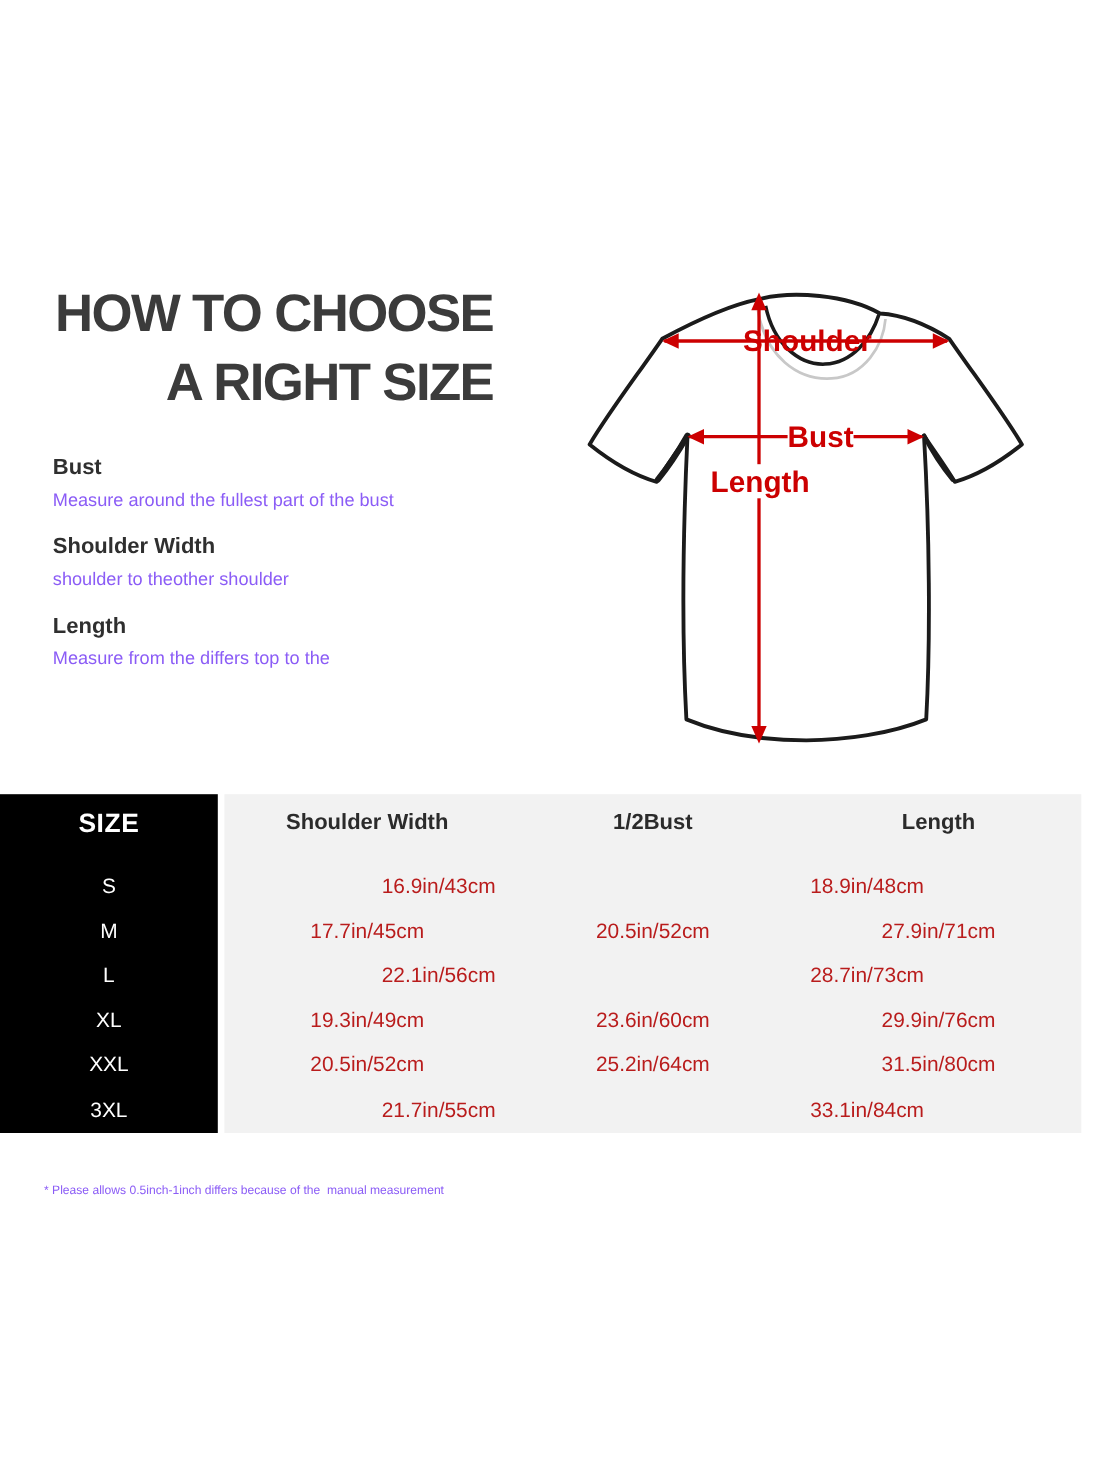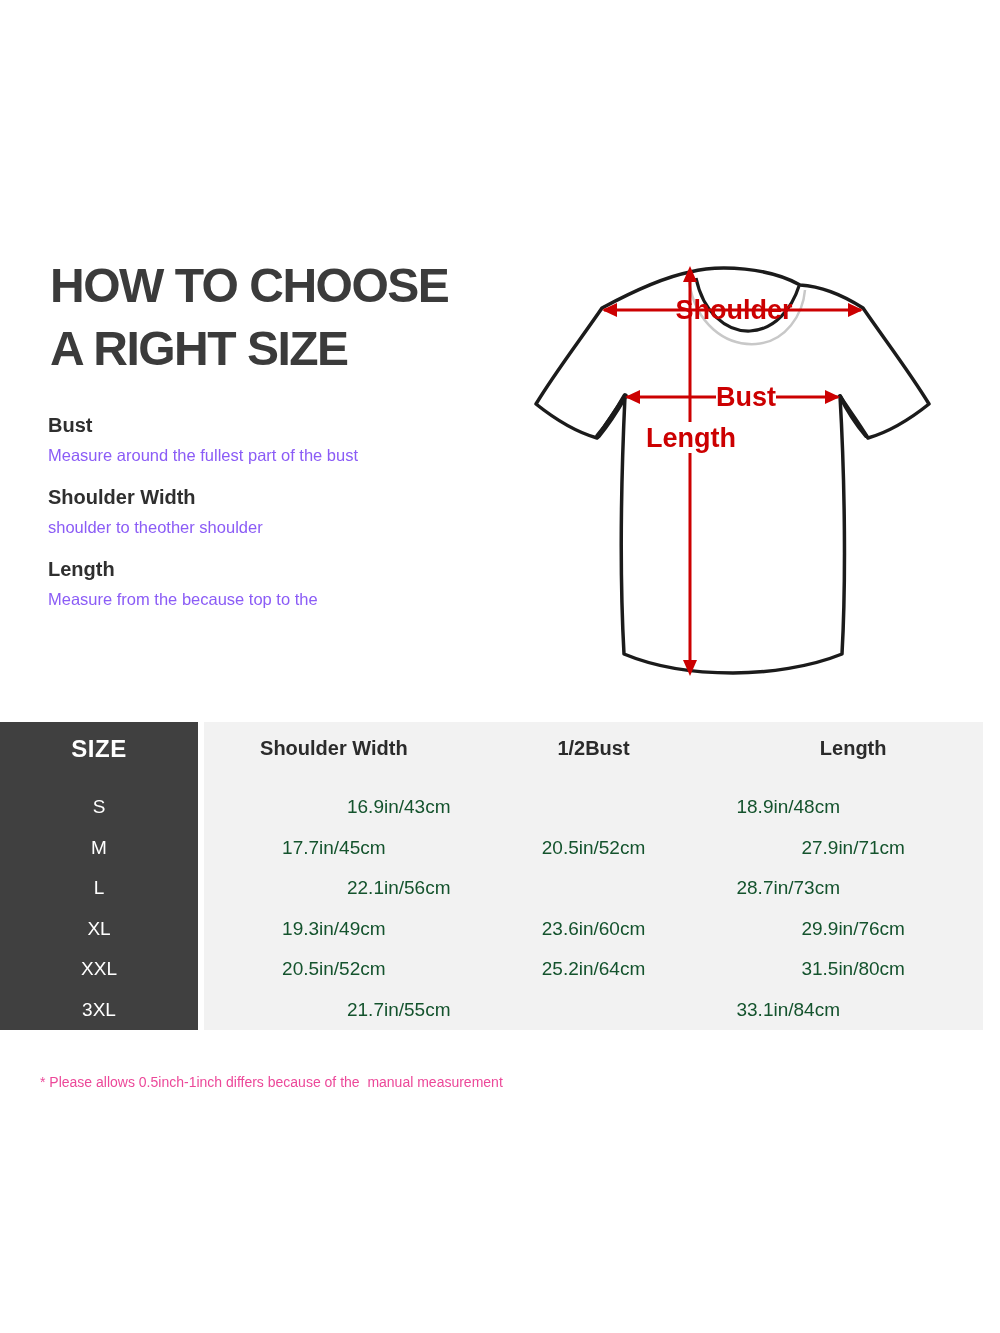--- a/index.html
+++ b/index.html
@@ -16,20 +16,21 @@
   
   .headline {
     position: absolute;
     left: 50px;
     top: 254px;
     font-size: 48px;
     line-height: 63px;
     font-weight: bold;
     letter-spacing: -1.5px;
     color: #3b3b3b;
+    text-align: right;
   }
 
   
   .guide {
     position: absolute;
     left: 48px;
     top: 414px;
     width: 410px;
   }
   .guide-item { margin-bottom: 20px; }
@@ -66,21 +67,21 @@
     top: 722px;
     width: 983px;
     height: 308px;
   }
   .size-col {
     position: absolute;
     left: 0;
     top: 0;
     width: 198px;
     height: 100%;
-    background: #404040;
+    background: #000000;
     color: #ffffff;
     display: flex;
     flex-direction: column;
   }
   .size-col-header {
     height: 53px;
     margin-bottom: 12px;
     display: flex;
     align-items: center;
     justify-content: center;
@@ -108,40 +109,40 @@
   .t-row {
     display: flex;
     height: 40.5px;
   }
   .t-row > div {
     flex: 1;
     display: flex;
     align-items: center;
     justify-content: center;
     font-size: 19px;
-    color: #14532d;
+    color: #b91c1c;
   }
   .t-head {
     height: 53px;
     margin-bottom: 12px;
   }
   .t-head > div {
     font-size: 20px;
     font-weight: bold;
     color: #2b2b2b;
   }
 
   
   .footnote {
     position: absolute;
     left: 40px;
     top: 1070px;
-    font-size: 14px;
+    font-size: 11px;
     line-height: 24px;
-    color: #ec4899;
+    color: #8b5cf6;
     white-space: pre-wrap;
   }
 </style>
 </head>
 <body>
 
 <div class="canvas">
 
   <div class="headline">
     <div>HOW TO CHOOSE</div>
@@ -157,21 +158,21 @@
     </div>
     <div class="guide-item">
       <div class="guide-term">Shoulder Width</div>
       <div class="guide-desc">
         <div>shoulder to theother shoulder</div>
       </div>
     </div>
     <div class="guide-item">
       <div class="guide-term">Length</div>
       <div class="guide-desc">
-        <div>Measure from the because top to the</div>
+        <div>Measure from the differs top to the</div>
       </div>
     </div>
   </div>
 
   <div class="tshirt-figure">
     <svg viewBox="0 0 420 430" width="420" height="430">
 
       <path d="M 170,20
            C 140,26 108,42 82,56
            C 60,88 34,122 16,152

